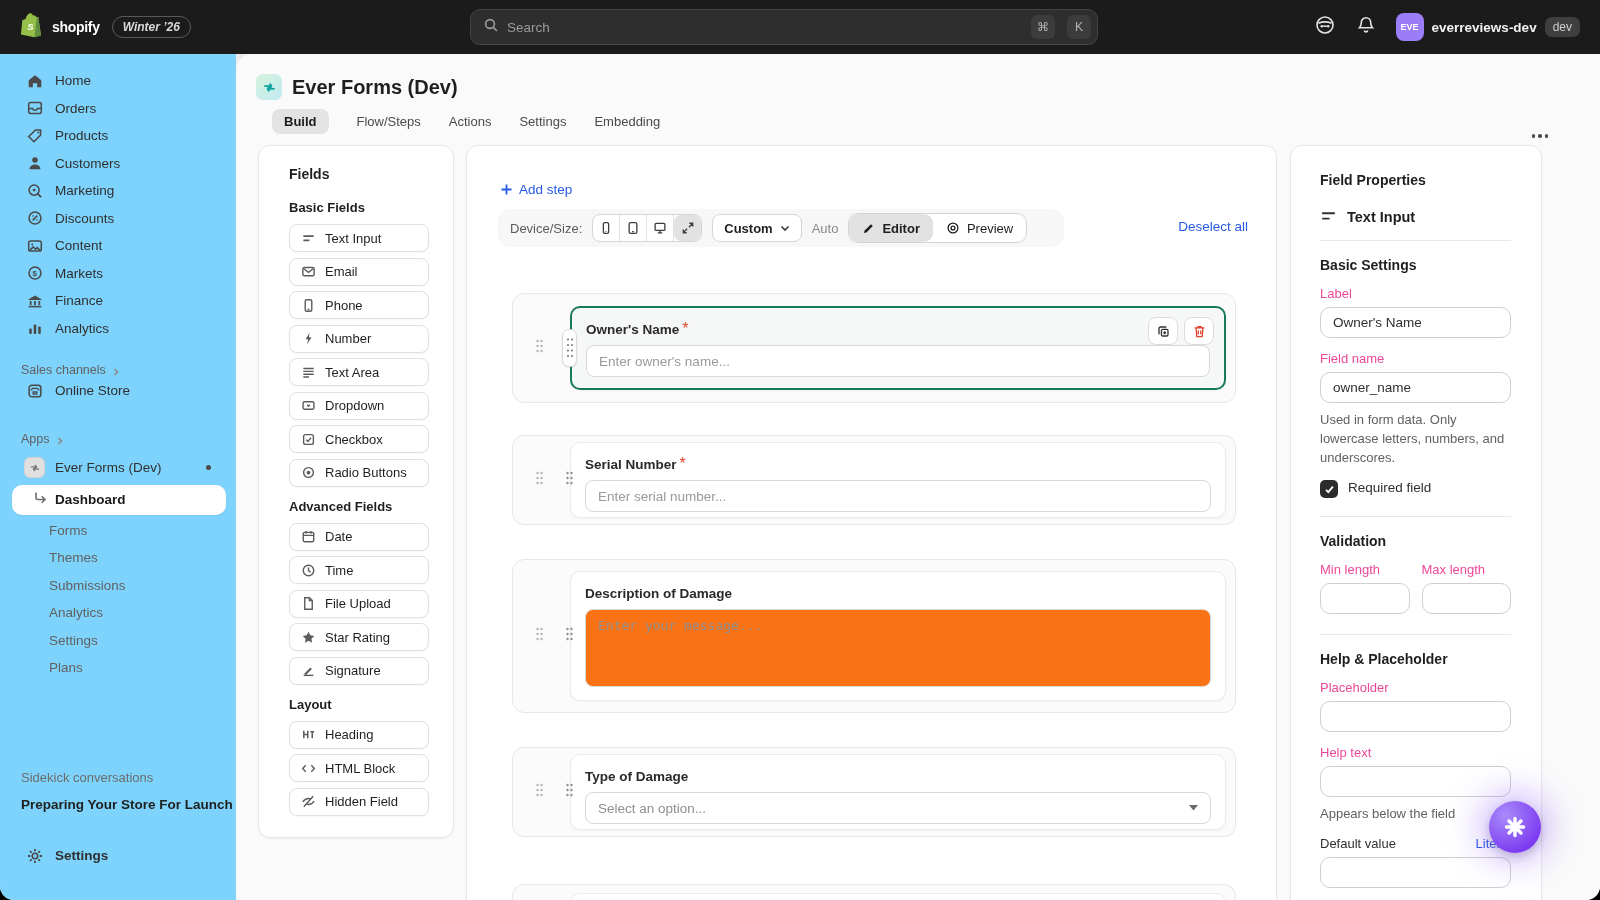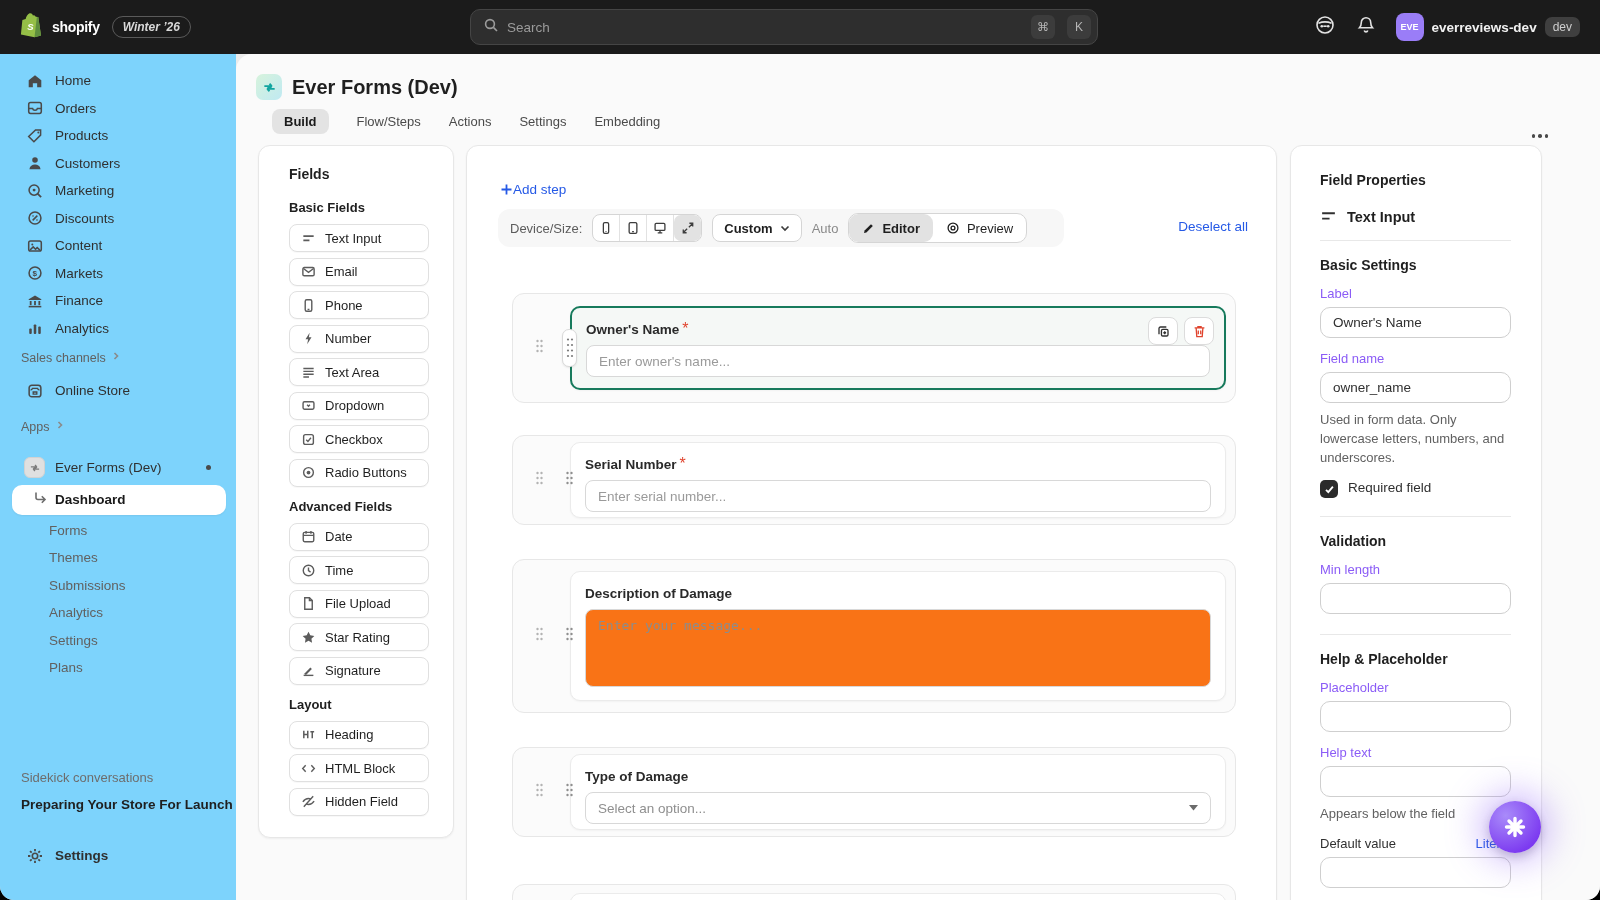--- a/index.html
+++ b/index.html
@@ -21,21 +21,21 @@
   .dev-badge{background:#3f3f3f;color:#cfcfcf;font-size:12px;border-radius:7px;padding:3px 8px;}
 
   
   .bodyrow{display:flex;height:846px;background:#ebebeb;}
   .sidebar{width:236px;flex-shrink:0;position:relative;background:#7dd3fc;padding-top:13px;}
   .main{flex:1;background:#fafafa;border-top-left-radius:16px;position:relative;overflow:hidden;}
 
   
   .nav-item{height:27.5px;display:flex;align-items:center;gap:11px;padding-left:26px;font-size:13.5px;color:#303030;font-weight:500;cursor:default;}
   .nav-item .ic{width:18px;height:18px;color:#4a4a4a;display:flex;align-items:center;justify-content:center;flex-shrink:0;}
-  .nav-section{height:26px;display:flex;align-items:flex-start;gap:5px;padding-left:21px;font-size:12.5px;color:#616161;font-weight:500;}
+  .nav-section{height:26px;display:flex;align-items:flex-end;gap:5px;padding-left:21px;font-size:12.5px;color:#616161;font-weight:500;}
   .nav-sub{height:27.5px;display:flex;align-items:center;padding-left:49px;font-size:13.5px;color:#616161;}
   .nav-app{height:30px;display:flex;align-items:center;gap:10px;padding-left:24px;font-size:13.5px;color:#303030;font-weight:500;position:relative;}
   .app-mini{width:21px;height:21px;border-radius:6px;background:#e0e0e0;border:1px solid #d2d2d2;display:flex;align-items:center;justify-content:center;color:#7a7a7a;}
   .notif-dot{position:absolute;left:206px;width:5px;height:5px;border-radius:50%;background:#4a4a4a;}
   .nav-active{margin:2px 10px 2px 12px;height:30px;background:#fff;border-radius:10px;display:flex;align-items:center;gap:8px;padding-left:21px;font-size:13.5px;font-weight:600;color:#1a1a1a;box-shadow:0 1px 2px rgba(0,0,0,.06);}
   .sb-bottom-label{position:absolute;left:21px;top:716px;font-size:13px;color:#6d6d6d;}
   .sb-convo{position:absolute;left:21px;top:743px;font-size:13.5px;font-weight:600;color:#1f1f1f;}
   .sb-settings{position:absolute;left:0;top:788px;width:100%;}
 
   
@@ -54,21 +54,21 @@
   .canvas-panel{left:230px;top:91px;width:811px;height:780px;overflow:hidden;}
   .props-panel{left:1054px;top:91px;width:252px;height:780px;overflow:hidden;padding:26px 30px 0 29px;}
 
   
   .fp-title{font-size:14px;font-weight:700;color:#1f1f1f;margin-bottom:18px;}
   .fp-group{font-size:13px;font-weight:700;color:#1f1f1f;margin:12px 0 9px;}
   .field-btn{height:28px;margin-bottom:5.5px;border:1px solid #e0e0e0;border-radius:8px;background:#fff;display:flex;align-items:center;gap:9px;padding:0 10px;font-size:13px;color:#1f1f1f;box-shadow:0 1px 1px rgba(0,0,0,.03);cursor:grab;}
   .field-btn .ic{width:16px;height:16px;color:#5c5c5c;display:flex;align-items:center;justify-content:center;flex-shrink:0;}
 
   
-  .add-step{position:absolute;left:33px;top:36px;display:flex;align-items:center;color:#2559e6;font-size:13.5px;font-weight:500;cursor:pointer;}
+  .add-step{position:absolute;left:33px;top:36px;display:flex;align-items:center;gap:6px;color:#2559e6;font-size:13.5px;font-weight:500;cursor:pointer;}
   .canvas-toolbar{position:absolute;left:31px;top:63px;width:566px;height:38px;background:#f7f7f7;border-radius:12px;display:flex;align-items:center;padding:0 12px;gap:10px;}
   .tb-label{font-size:13px;color:#5c5c5c;}
   .dev-group{display:flex;height:28px;background:#fff;border:1px solid #d5d5d5;border-radius:8px;overflow:hidden;}
   .dev-seg{width:27px;display:flex;align-items:center;justify-content:center;color:#3d3d3d;border-right:1px solid #e2e2e2;cursor:pointer;}
   .dev-seg:last-child{border-right:none;}
   .dev-seg.active{background:#e2e2e2;border-radius:7px;}
   .custom-btn{height:28px;background:#fff;border:1px solid #d5d5d5;border-radius:8px;display:flex;align-items:center;gap:7px;padding:0 11px;font-size:13px;font-weight:600;color:#1f1f1f;cursor:pointer;}
   .auto-lbl{font-size:13px;color:#8a8a8a;}
   .ep-group{display:flex;height:30px;background:#fff;border:1px solid #d5d5d5;border-radius:10px;overflow:hidden;}
   .ep-seg{display:flex;align-items:center;gap:7px;padding:0 13px;font-size:13px;color:#1f1f1f;cursor:pointer;}
@@ -90,21 +90,21 @@
   .grip2{position:absolute;left:52px;top:50%;transform:translateY(-50%);color:#8f8f8f;cursor:grab;z-index:3;}
   .grip-pill{position:absolute;left:49px;top:50%;transform:translateY(-50%);width:15px;height:38px;background:#fff;border:1px solid #d9d9d9;border-radius:7px;display:flex;align-items:center;justify-content:center;color:#7d7d7d;z-index:3;box-shadow:0 1px 2px rgba(0,0,0,.08);cursor:grab;}
   .card-actions{position:absolute;top:9px;right:10px;display:flex;gap:6px;}
   .icon-btn{width:30px;height:28px;background:#fff;border:1px solid #dcdcdc;border-radius:8px;display:flex;align-items:center;justify-content:center;cursor:pointer;}
 
   
   .pp-title{font-size:14px;font-weight:700;color:#1f1f1f;}
   .pp-type{display:flex;align-items:center;gap:10px;margin-top:20px;font-size:14.5px;font-weight:700;color:#1f1f1f;}
   .divider{height:1px;background:#e8e8e8;margin:15px 0 16px;}
   .pp-section{font-size:14px;font-weight:700;color:#1f1f1f;}
-  .pp-label{font-size:13px;color:#8b5cf6;margin:13px 0 6px;}
+  .pp-label{font-size:13px;color:#ec4899;margin:13px 0 6px;}
   .pp-input{width:100%;height:31px;border:1px solid #cfcfcf;border-radius:10px;background:#fff;padding:0 12px;font-size:13.5px;color:#303030;outline:none;}
   .pp-help{font-size:13px;color:#616161;line-height:19px;margin-top:7px;}
   .check-row{display:flex;align-items:flex-start;gap:10px;margin-top:13px;}
   .checkbox{width:18px;height:18px;background:#2b2b2b;border-radius:5px;display:flex;align-items:center;justify-content:center;cursor:pointer;flex-shrink:0;}
   .check-lbl{font-size:13.5px;color:#303030;}
   .two-col{display:flex;gap:12px;}
   .two-col>div{flex:1;}
   .dv-row{display:flex;align-items:baseline;justify-content:space-between;margin-top:13px;}
   .dv-row .lbl{font-size:13px;color:#303030;}
   .literal{font-size:13px;color:#2559e6;cursor:pointer;}
@@ -728,20 +728,24 @@
         </div>
 
         <div class="divider" style="margin-top:18px;"></div>
 
         <div class="pp-section">Validation</div>
         <div class="two-col">
           <div>
             <div class="pp-label">Min length</div>
             <input class="pp-input" style="">
           </div>
+          <div>
+            <div class="pp-label">Max length</div>
+            <input class="pp-input" style="">
+          </div>
         </div>
 
         <div class="divider" style="margin-top:20px;"></div>
 
         <div class="pp-section">Help &amp; Placeholder</div>
 
         <div class="pp-label">Placeholder</div>
         <input class="pp-input" style="">
 
         <div class="pp-label">Help text</div>

